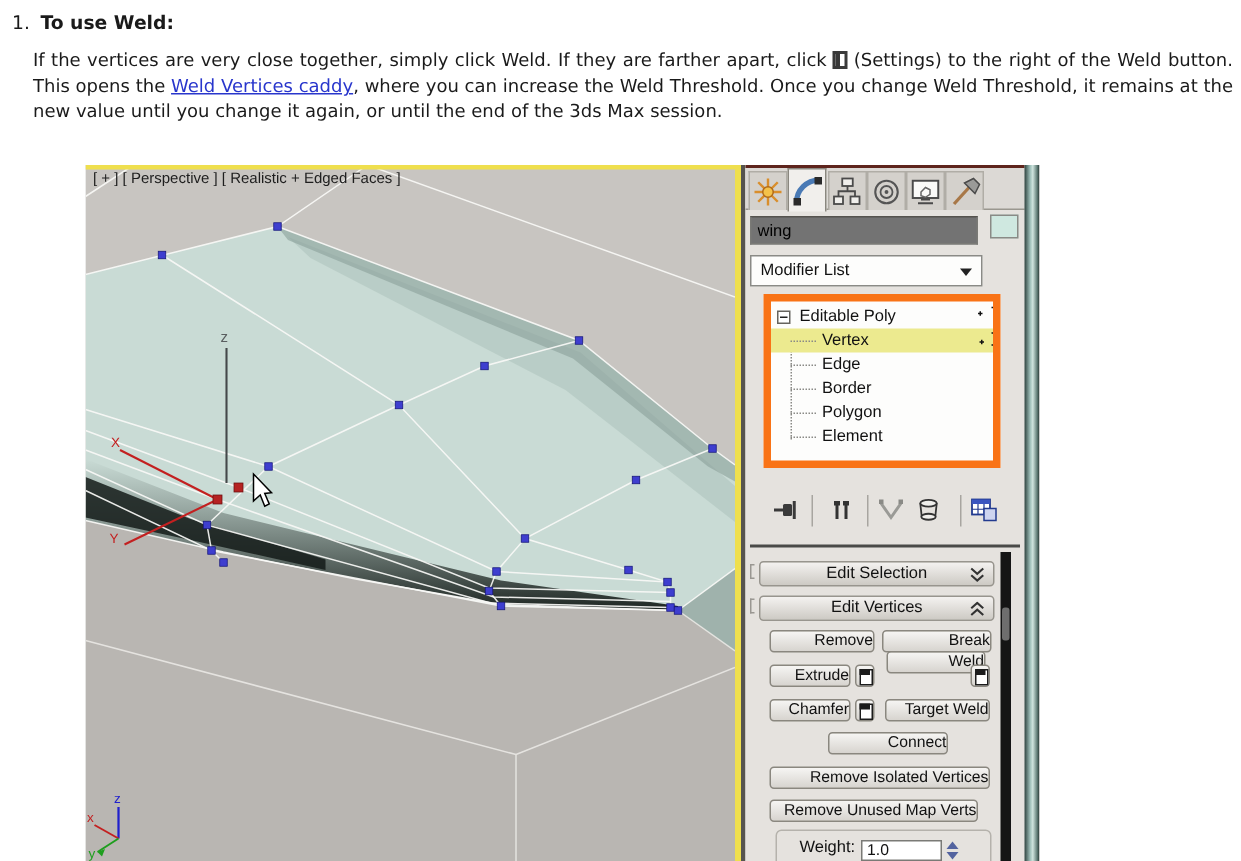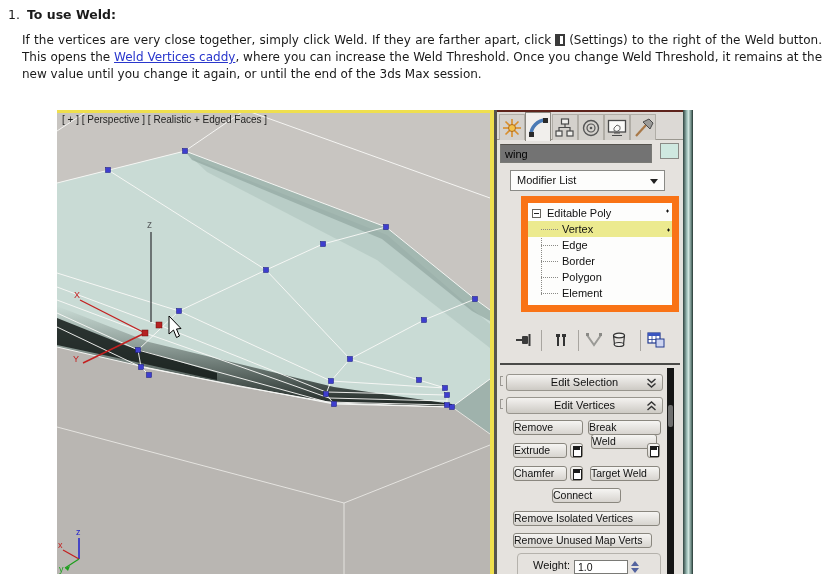--- a/index.html
+++ b/index.html
@@ -35,27 +35,27 @@
   .tabs { position:absolute; left:0; top:2px; width:186px; height:28px; background:#dcd9d5;
           border-bottom:1px solid #9a978f; }
   .tab { position:absolute; top:2px; width:26px; height:26px; border:1px solid #b0ada6;
          border-bottom:none; background:#d4d1cc; display:flex; align-items:center; justify-content:center; }
   .tab.sel { background:#f1efec; top:0px; height:29px; border-color:#8a877f; }
   .name-input { position:absolute; left:3px; top:34px; width:152px; height:19px;
                 border:1px solid #7a7a76; border-top-color:#55534e; background:#737373;
                 font:11px "Liberation Sans", sans-serif; padding-left:4px; }
   .color-swatch { position:absolute; left:163px; top:33px; width:19px; height:16px;
                   background:#cfe8e0; border:1px solid #8a8a86; }
-  .mod-list { position:absolute; left:13px; top:60px; width:155px; height:21px; background:#fdfdfc;
+  .mod-list { position:absolute; left:3px; top:60px; width:155px; height:21px; background:#fdfdfc;
               border:1px solid #8a8a86; line-height:19px; padding-left:6px; }
   .mod-list .arr { position:absolute; right:6px; top:8px; width:0; height:0;
                    border-left:4px solid transparent; border-right:4px solid transparent;
                    border-top:5px solid #222; }
-  .stack { position:absolute; left:24px; top:86px; width:158px; height:116px; background:#fdfdfc;
-           border:7px solid #f97316; overflow:hidden; }
+  .stack { position:absolute; left:12px; top:86px; width:158px; height:116px; background:#fdfdfc;
+           border:5px solid #f97316; overflow:hidden; }
   .stack-row { position:absolute; left:0; width:156px; height:16px; line-height:16px; }
   .stack-row .lbl { position:absolute; left:34px; }
   .stack-row.root .lbl { left:19px; }
   .stack-row.hl { background:#ecea8f; }
   .minusbox { position:absolute; left:4px; top:4px; width:9px; height:9px; border:1px solid #66645e;
               background:#fff; }
   .minusbox::before { content:""; position:absolute; left:1px; top:3px; width:5px; height:1px; background:#222; }
   .treev { position:absolute; left:13px; top:18px; height:74px; width:0; border-left:1px dotted #8a8a86; }
   .treeh { position:absolute; left:13px; width:17px; height:0; border-top:1px dotted #8a8a86; }
   .subdots { position:absolute; left:135px; width:18px; height:16px; }
@@ -69,21 +69,21 @@
                  text-align:center; line-height:15px; font-size:11px; cursor:pointer; }
   .rollout-hdr svg { position:absolute; right:5px; top:3px; }
   .rbracket { position:absolute; left:3px; width:3px; height:10px; border-left:1px solid #9a9792;
               border-top:1px solid #9a9792; border-bottom:1px solid #9a9792; }
   .scrollbar { position:absolute; left:170px; top:258px; width:7px; height:206px; background:#151515; }
   .scroll-thumb { position:absolute; left:1px; top:37px; width:5px; height:22px; background:#6e6e6e;
                   border-radius:2px; }
 
   .btn { position:absolute; height:15px; background:linear-gradient(#f6f5f3,#d7d4cf);
          border:1px solid #8a877f; border-radius:3px; font-size:10.5px; color:#111;
-         text-align:left; line-height:13px; font-family:"Liberation Sans", sans-serif; cursor:pointer; }
+         text-align:right; line-height:13px; font-family:"Liberation Sans", sans-serif; cursor:pointer; }
   .setbtn { position:absolute; width:13px; height:15px; background:linear-gradient(#f6f5f3,#d7d4cf);
             border:1px solid #8a877f; border-radius:3px; cursor:pointer; }
   .setbtn::before { content:""; position:absolute; left:2px; top:2px; width:7px; height:9px;
                     border:1.5px solid #1c1c1c; background:#fff; }
   .setbtn::after { content:""; position:absolute; left:2px; top:2px; width:7px; height:3.5px; background:#1c1c1c; }
 
   .weight-frame { position:absolute; left:20px; top:443px; width:144px; height:30px;
                   border:1px solid #b5b2ac; border-radius:4px; }
   .weight-label { position:absolute; left:36px; top:449px; font-size:11px; }
   .weight-box { position:absolute; left:77px; top:450px; width:54px; height:14px; background:#fff;
@@ -386,21 +386,21 @@
 
       <div class="btn" style="left:16px; top:333px; width:54px">Extrude</div>
       <div class="setbtn" style="left:73px; top:333px"></div>
       <div class="btn" style="left:94px; top:324px; width:66px">Weld</div>
       <div class="setbtn" style="left:150px; top:333px"></div>
 
       <div class="btn" style="left:16px; top:356px; width:54px">Chamfer</div>
       <div class="setbtn" style="left:73px; top:356px"></div>
       <div class="btn" style="left:93px; top:356px; width:70px">Target Weld</div>
 
-      <div class="btn" style="left:55px; top:378px; width:69px">Connect</div>
+      <div class="btn" style="left:55px; top:378px; width:80px">Connect</div>
       <div class="btn" style="left:16px; top:401px; width:147px">Remove Isolated Vertices</div>
       <div class="btn" style="left:16px; top:423px; width:139px">Remove Unused Map Verts</div>
 
       <div class="weight-frame"></div>
       <div class="weight-label">Weight:</div>
       <div class="weight-box">1.0</div>
       <div class="spinner">
         <span class="up"></span>
         <span class="dn"></span>
       </div>

